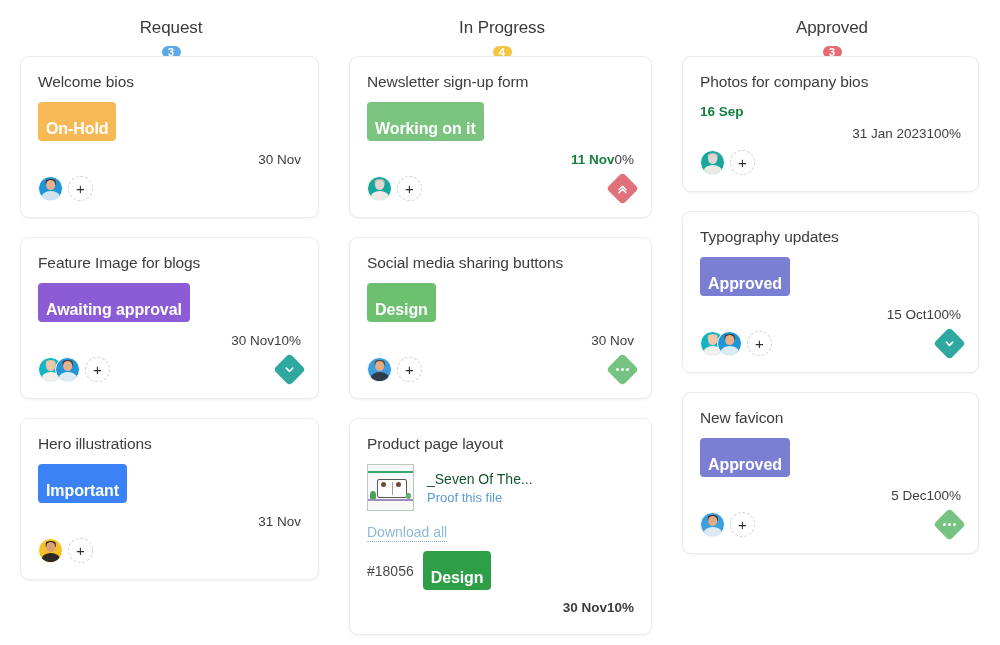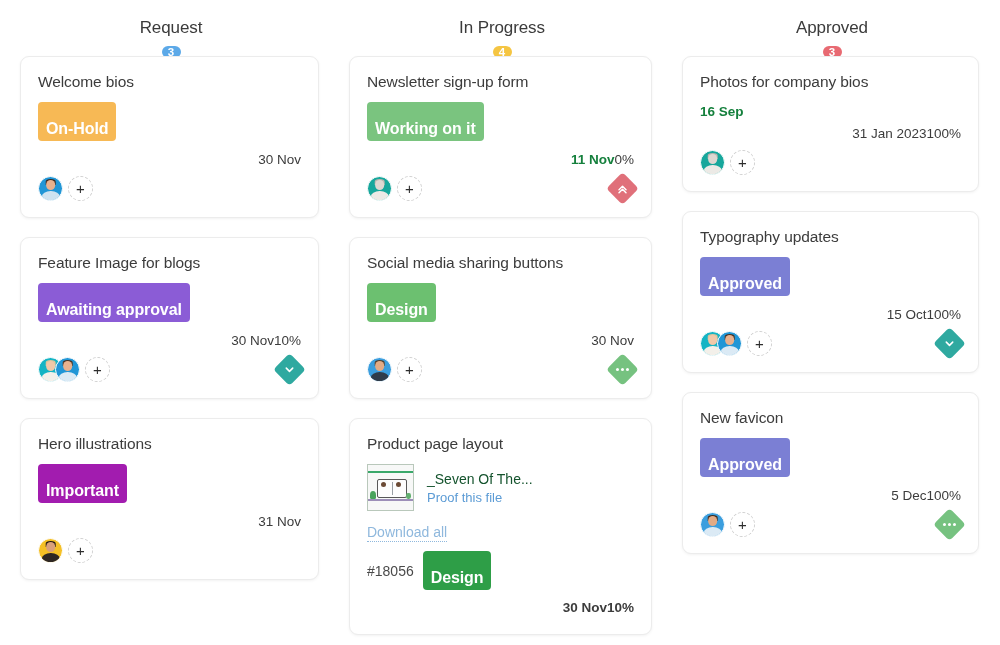--- a/index.html
+++ b/index.html
@@ -350,21 +350,21 @@
                 <polyline points="5 9 12 16 19 9"></polyline>
               </svg>
           </span>
         </div>
       </div>
     </div>
 
     <div class="card">
       <div class="card-title">Hero illustrations</div>
       <div class="tag-row">
-        <span class="tag" style="background:#a21caf">Important</span>
+        <span class="tag" style="background:#3b82f6">Important</span>
       </div>
       <div class="meta-row">
         <span class="date">31 Nov</span>
         <span class="pct"></span>
       </div>
       <div class="bottom-row">
         <div class="avatars">
           <div class="avatar" style="background:#f5c026">
             <span class="hair" style="background:#241a14"></span>
             <span class="head" style="background:#d9a07a"></span>

